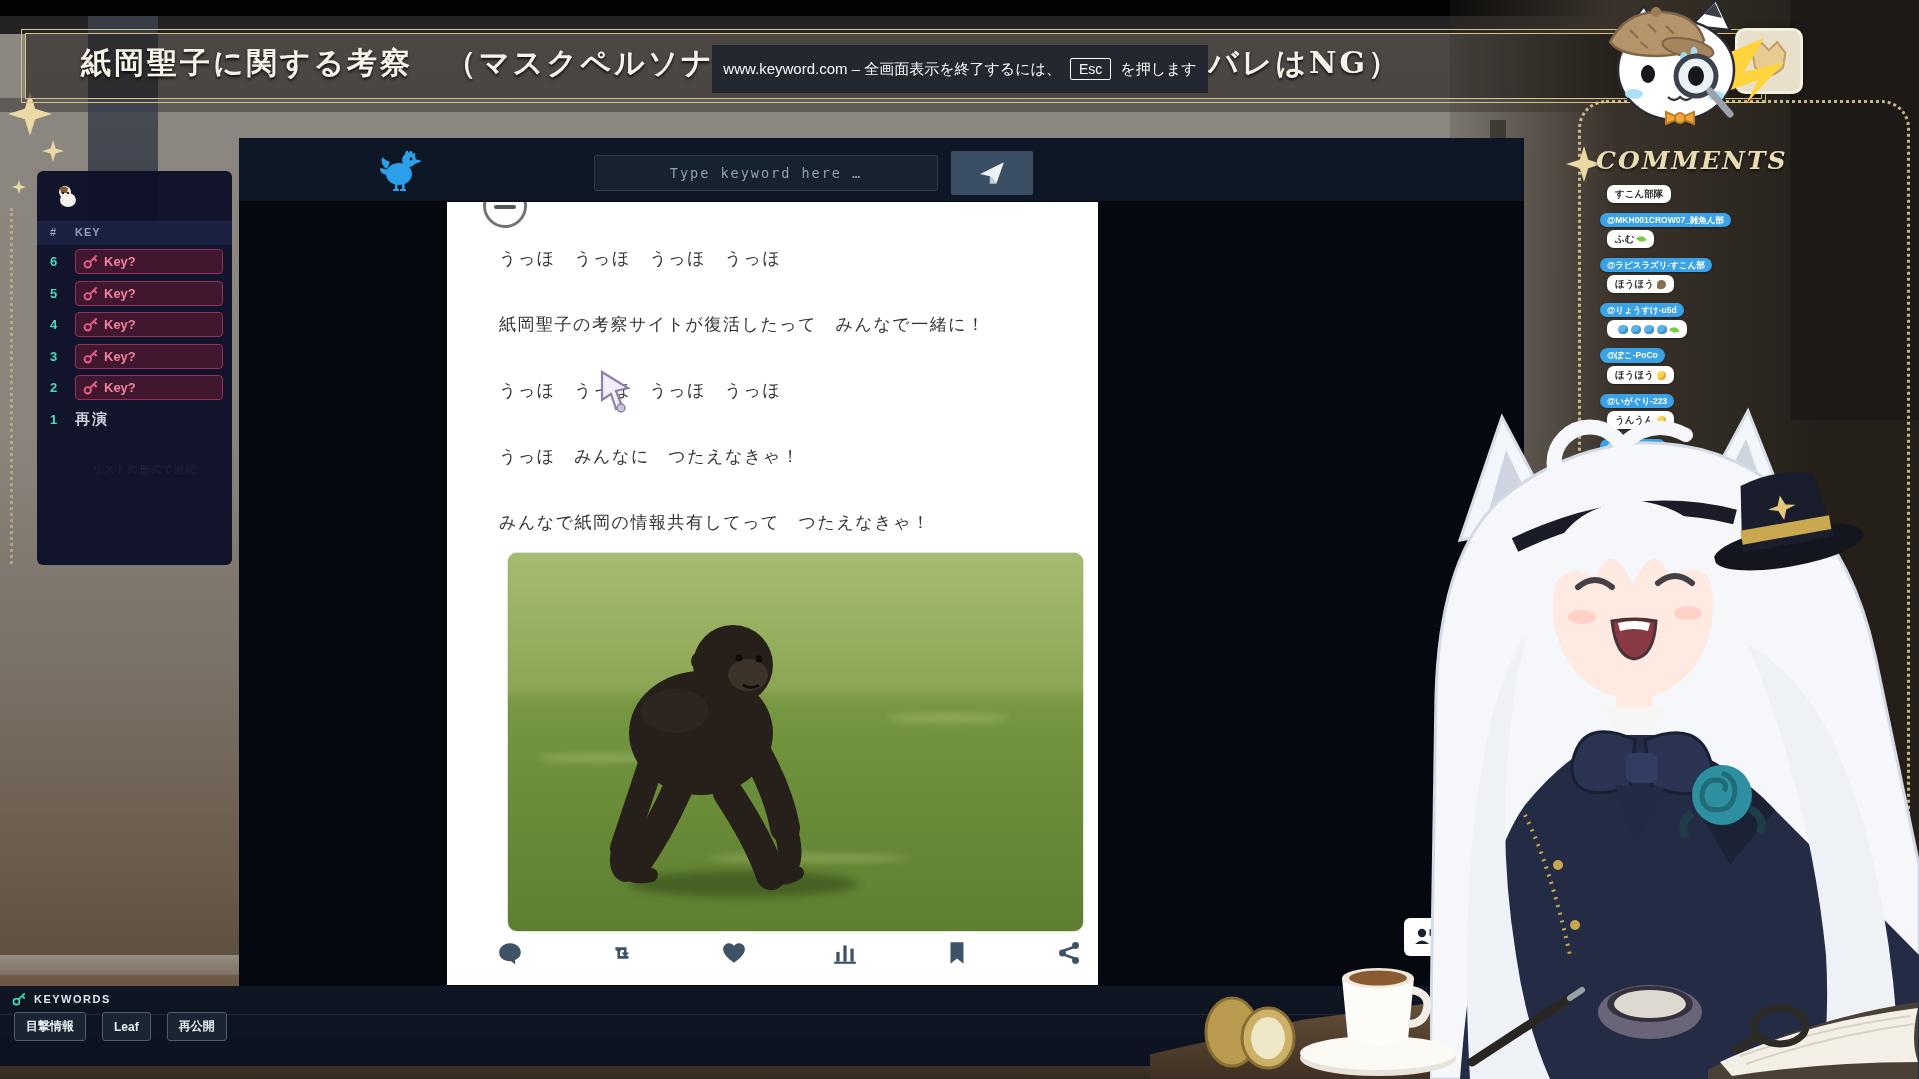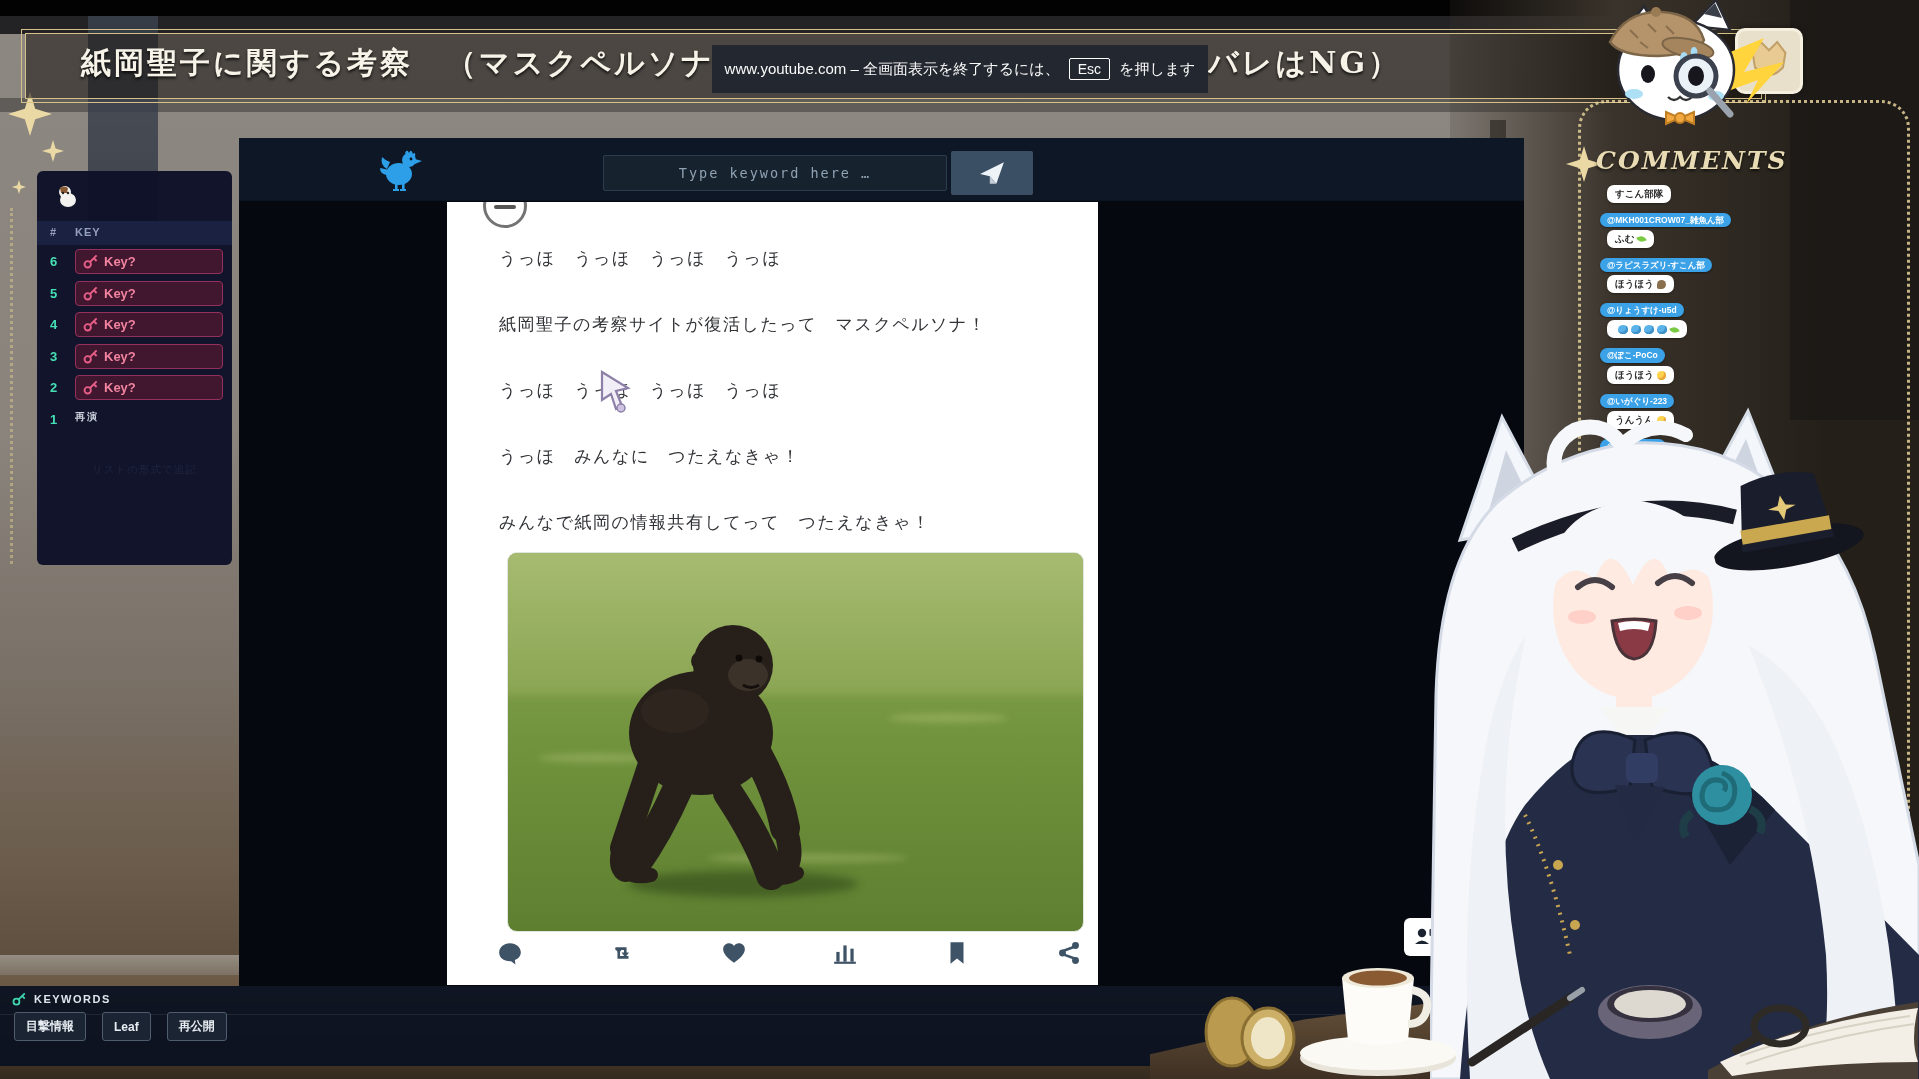--- a/index.html
+++ b/index.html
@@ -46,29 +46,29 @@
   #sidebar-head{position:absolute;left:0;top:0;width:100%;height:50px;}
   #sb-colhead{position:absolute;left:0;top:50px;width:100%;height:24px;background:#1b2140;
       color:#95a0c0;font-size:11px;font-weight:bold;letter-spacing:1px;}
   #sb-colhead .c1{position:absolute;left:13px;top:5px;}
   #sb-colhead .c2{position:absolute;left:38px;top:5px;}
   .s-row{position:absolute;left:0;width:100%;height:28px;}
   .s-num{position:absolute;left:13px;top:5px;color:#45e0b5;font-size:13px;font-weight:bold;}
   .s-keybox{position:absolute;left:38px;top:0;width:148px;height:25px;background:#41162f;
       border:1px solid #93305b;border-radius:4px;display:flex;align-items:center;gap:5px;padding-left:7px;box-sizing:border-box;
       color:#f2849f;font-size:13px;font-weight:bold;}
-  .s-plain{position:absolute;left:38px;top:3px;color:#ccd2dc;font-size:10px;font-weight:bold;letter-spacing:2px;}
+  .s-plain{position:absolute;left:38px;top:3px;color:#ccd2dc;font-size:15px;font-weight:bold;letter-spacing:2px;}
   .key-ic{display:inline-block;width:16px;height:15px;}
   #sb-note{position:absolute;left:55px;top:292px;color:#3a4366;opacity:.35;font-size:10.5px;letter-spacing:1px;}
 
   
   #app{left:239px;top:138px;width:1285px;height:848px;z-index:4;background:#05080f;}
   #app-topbar{position:absolute;left:0;top:0;width:100%;height:62px;background:#0d1726;border-bottom:1px solid #0a1320;}
   #bird{position:absolute;left:140px;top:9px;width:44px;height:44px;}
-  #search{position:absolute;left:364px;top:17px;width:344px;height:36px;background:#16232f;
+  #search{position:absolute;left:355px;top:17px;width:344px;height:36px;background:#16232f;
       border:1px solid #2c3c4a;border-radius:2px;color:#90a2b2;
       font-family:"DejaVu Sans Mono",monospace;font-size:13.5px;letter-spacing:2px;text-align:center;box-sizing:border-box;}
   #search::placeholder{color:#90a2b2;}
   #send-btn{position:absolute;left:712px;top:13px;width:82px;height:44px;background:#3a4f64;border:none;border-radius:2px;
       display:flex;align-items:center;justify-content:center;cursor:pointer;}
 
   #card{position:absolute;left:208px;top:64px;width:651px;height:783px;background:#ffffff;overflow:hidden;}
   #avatar{position:absolute;left:36px;top:-18px;width:44px;height:44px;border-radius:50%;
       background:#fefefe;border:3px solid #737373;box-sizing:border-box;}
   #avatar::after{content:"";position:absolute;left:8px;top:18px;width:22px;height:4px;background:#555;border-radius:2px;}
@@ -161,21 +161,21 @@
       <polygon class="sparkle" points="17,0 21,13 34,17 21,21 17,34 13,21 0,17 13,13"></polygon>
     </svg>
 </div>
 
 <div id="banner" class="abs">
   <div class="t" id="title-left">紙岡聖子に関する考察　（マスクペルソナ</div>
   <div class="t" id="title-right">バレはNG）</div>
 </div>
 
 <div id="toast" class="abs">
-  <span>www.youtube.com – 全画面表示を終了するには、</span>
+  <span>www.keyword.com – 全画面表示を終了するには、</span>
   <span class="esc">Esc</span>
   <span>を押します</span>
 </div>
 
 <div id="sidebar" class="abs">
   <div id="sidebar-head">
     <svg style="position:absolute;left:18px;top:13px" width="26" height="24" viewBox="0 0 26 24">
       <ellipse cx="13" cy="16" rx="8" ry="7" fill="#f4f2ee"></ellipse>
       <circle cx="10" cy="8" r="6" fill="#f4f2ee"></circle>
       <path d="M5,4 Q9,1 13,4 L12,9 L6,9 Z" fill="#8a5a35"></path>
@@ -270,21 +270,21 @@
         <polygon points="1,12 23,1 16,21 10,14" fill="#eef3f8"></polygon>
         <polygon points="10,14 16,21 10,21" fill="#c3ccd6"></polygon>
       </svg>
     </button>
   </div>
 
   <div id="card">
     <div id="avatar"></div>
     <div id="tweet-lines">
         <div class="tweet-line">うっほ　うっほ　うっほ　うっほ</div>
-        <div class="tweet-line">紙岡聖子の考察サイトが復活したって　マスクペルソナ！</div>
+        <div class="tweet-line">紙岡聖子の考察サイトが復活したって　みんなで一緒に！</div>
         <div class="tweet-line">うっほ　うっほ　うっほ　うっほ</div>
         <div class="tweet-line">うっほ　みんなに　つたえなきゃ！</div>
         <div class="tweet-line">みんなで紙岡の情報共有してって　つたえなきゃ！</div>
       </div>
 
     <div id="photo">
       <div class="grass-far"></div>
       <div class="grass-blade" style="left:30px;top:200px"></div>
       <div class="grass-blade" style="left:380px;top:160px"></div>
       <div class="grass-blade" style="left:200px;top:300px;width:200px"></div>

